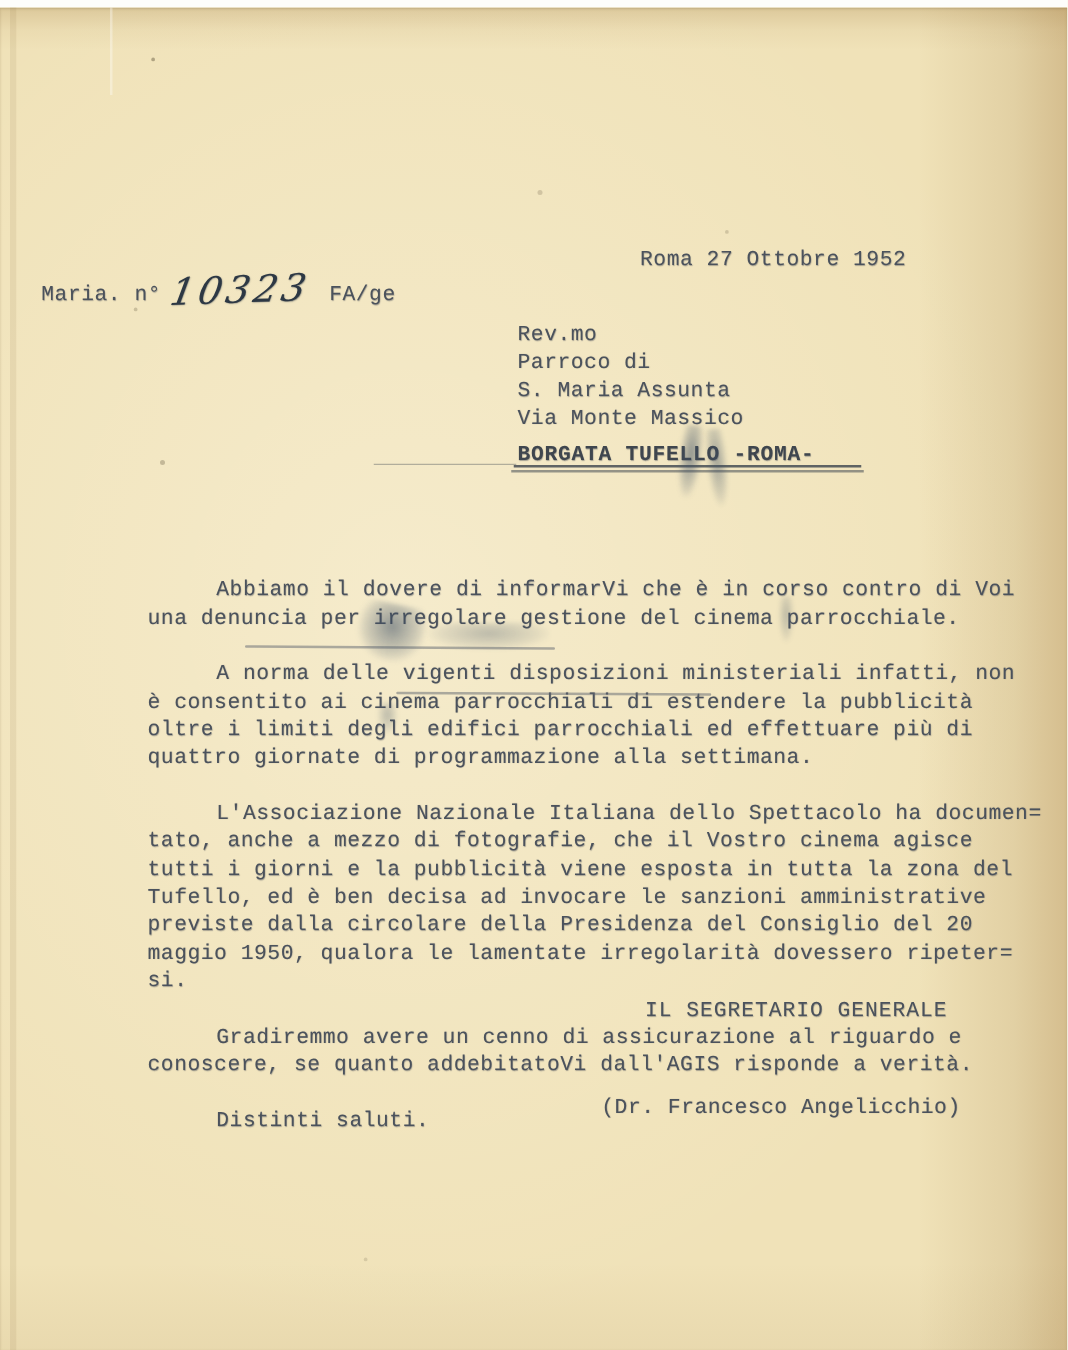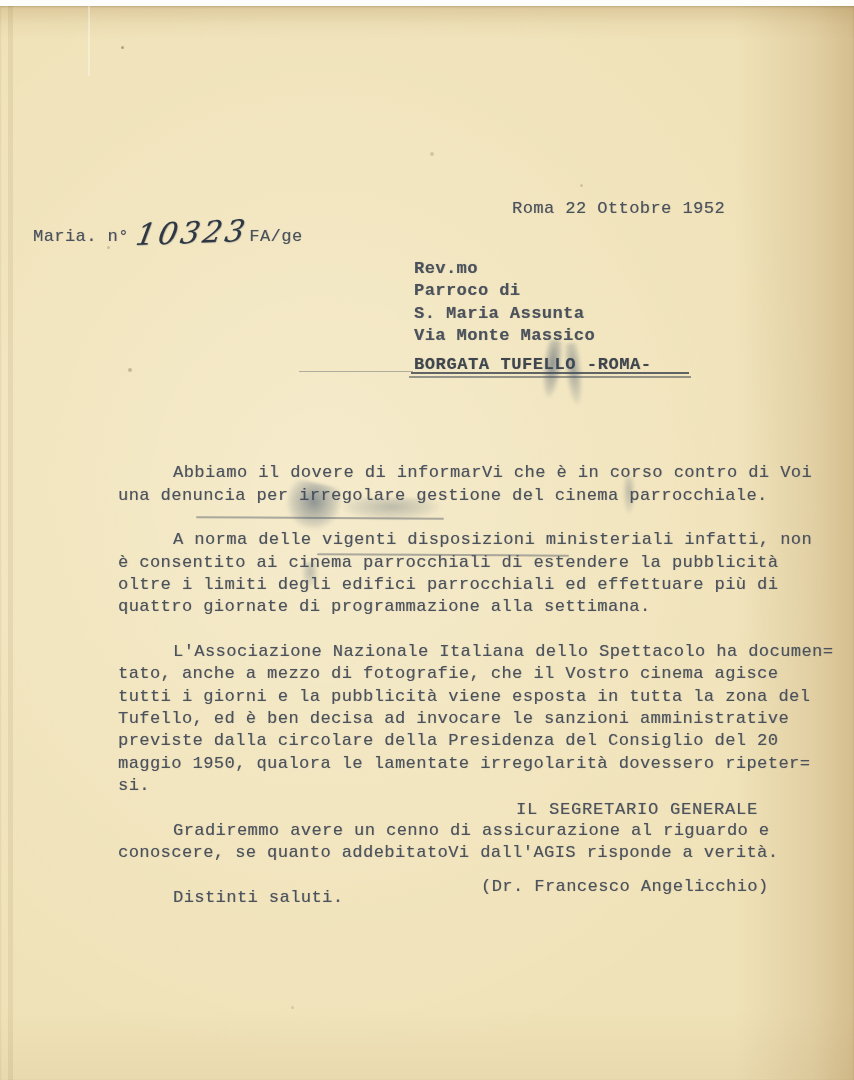--- a/index.html
+++ b/index.html
@@ -31,34 +31,34 @@
     position: absolute;
     color: #4b525c;
     font-size: 17px;
     line-height: 22.35px;
     letter-spacing: 0.45px;
     white-space: pre-line;
     text-shadow: 0.4px 0.4px 0.8px rgba(70,76,86,0.45);
   }
   .prot-line { top: 192px; left: 33px; }
   .prot-label, .prot-ref { display: inline-block; vertical-align: baseline; }
-  .prot-ref { }
+  .prot-ref { margin-left: 14px; }
   .handwritten {
     display: inline-block;
     font-family: "DejaVu Serif", serif;
     font-style: italic;
     font-size: 30px;
     letter-spacing: 3px;
     color: #2d3844;
     transform: skewX(-12deg) rotate(-2deg) translateY(2px);
     margin: 0 2px 0 8px;
     text-shadow: 0.5px 0.5px 1px rgba(45,56,68,0.5);
   }
   .dateline { top: 192px; left: 512px; }
-  .recipient { top: 252px; left: 414px; font-weight: bold; }
+  .recipient { top: 252px; left: 414px; }
   .locality { top: 348px; left: 414px; color: #3f464e; font-weight: bold; letter-spacing: 0.6px; }
   .uline { position: absolute; background: #454c54; }
   .uline.u-main { left: 411px; top: 366px; width: 278px; height: 2px; opacity: 0.85; }
   .uline.u-sub  { left: 409px; top: 370px; width: 282px; height: 2px; opacity: 0.55; }
   .uline.u-ext  { left: 299px; top: 365px; width: 114px; height: 1px; opacity: 0.38; }
 
   .letter-body { top: 434px; left: 118px; width: 740px; }
   .letter-body p { margin: 0; padding: 0; text-indent: 55px; }
   .sig-role { top: 793px; left: 516px; letter-spacing: 0.8px; }
   .sig-name { top: 870px; left: 481px; }
@@ -93,21 +93,21 @@
     <div class="speck" style="left:430px;top:146px;width:4px;height:4px;opacity:.5;"></div>
     <div class="speck" style="left:107px;top:240px;width:3px;height:3px;opacity:.6;"></div>
     <div class="speck" style="left:128px;top:362px;width:4px;height:4px;opacity:.7;"></div>
     <div class="speck" style="left:580px;top:178px;width:3px;height:3px;opacity:.5;"></div>
     <div class="speck" style="left:291px;top:1000px;width:3px;height:3px;opacity:.4;"></div>
 
     <div class="typed prot-line">
       <span class="prot-label">Maria. n°</span><span class="handwritten">10323</span><span class="prot-ref">FA/ge</span>
     </div>
 
-    <div class="typed dateline">Roma 22 Ottobre 1952</div>
+    <div class="typed dateline">Roma 27 Ottobre 1952</div>
 
     <div class="typed recipient">Rev.mo
 Parroco di
 S. Maria Assunta
 Via Monte Massico</div>
 
     <div class="typed locality">BORGATA TUFELLO -ROMA-</div>
     <div class="uline u-ext"></div>
     <div class="uline u-main"></div>
     <div class="uline u-sub"></div>

